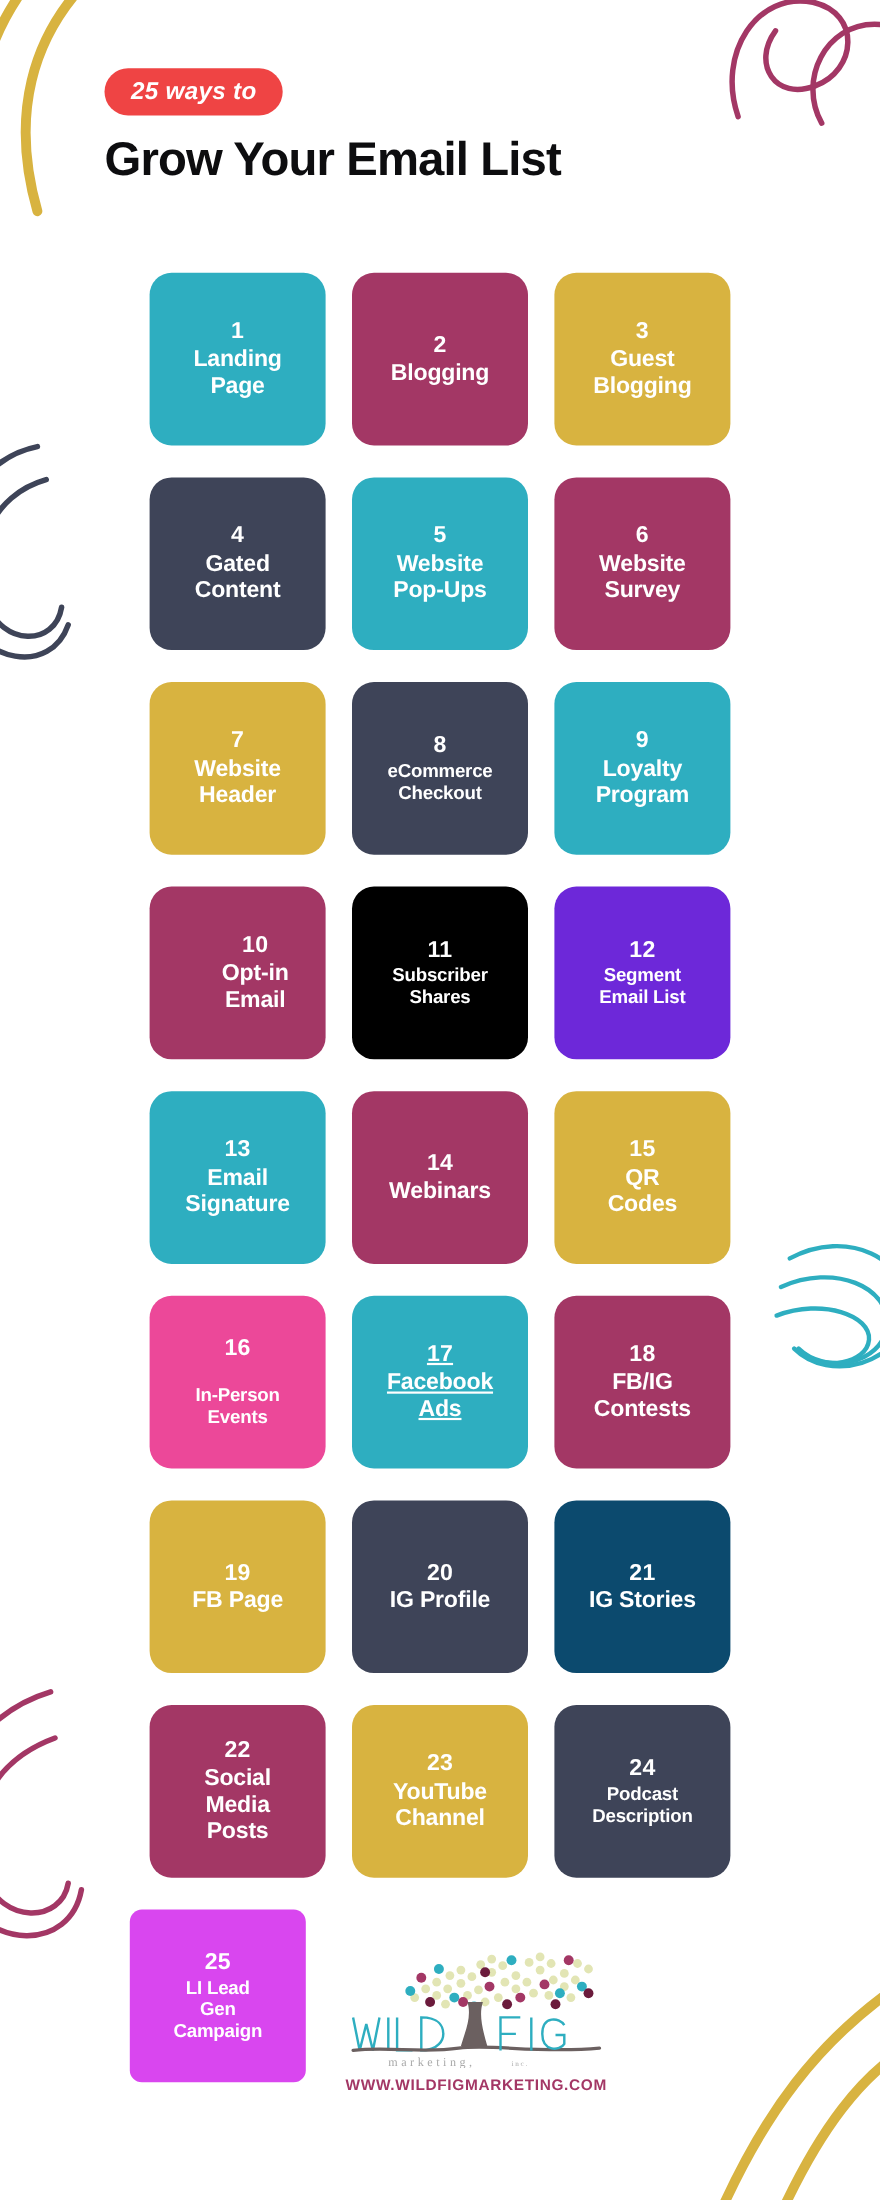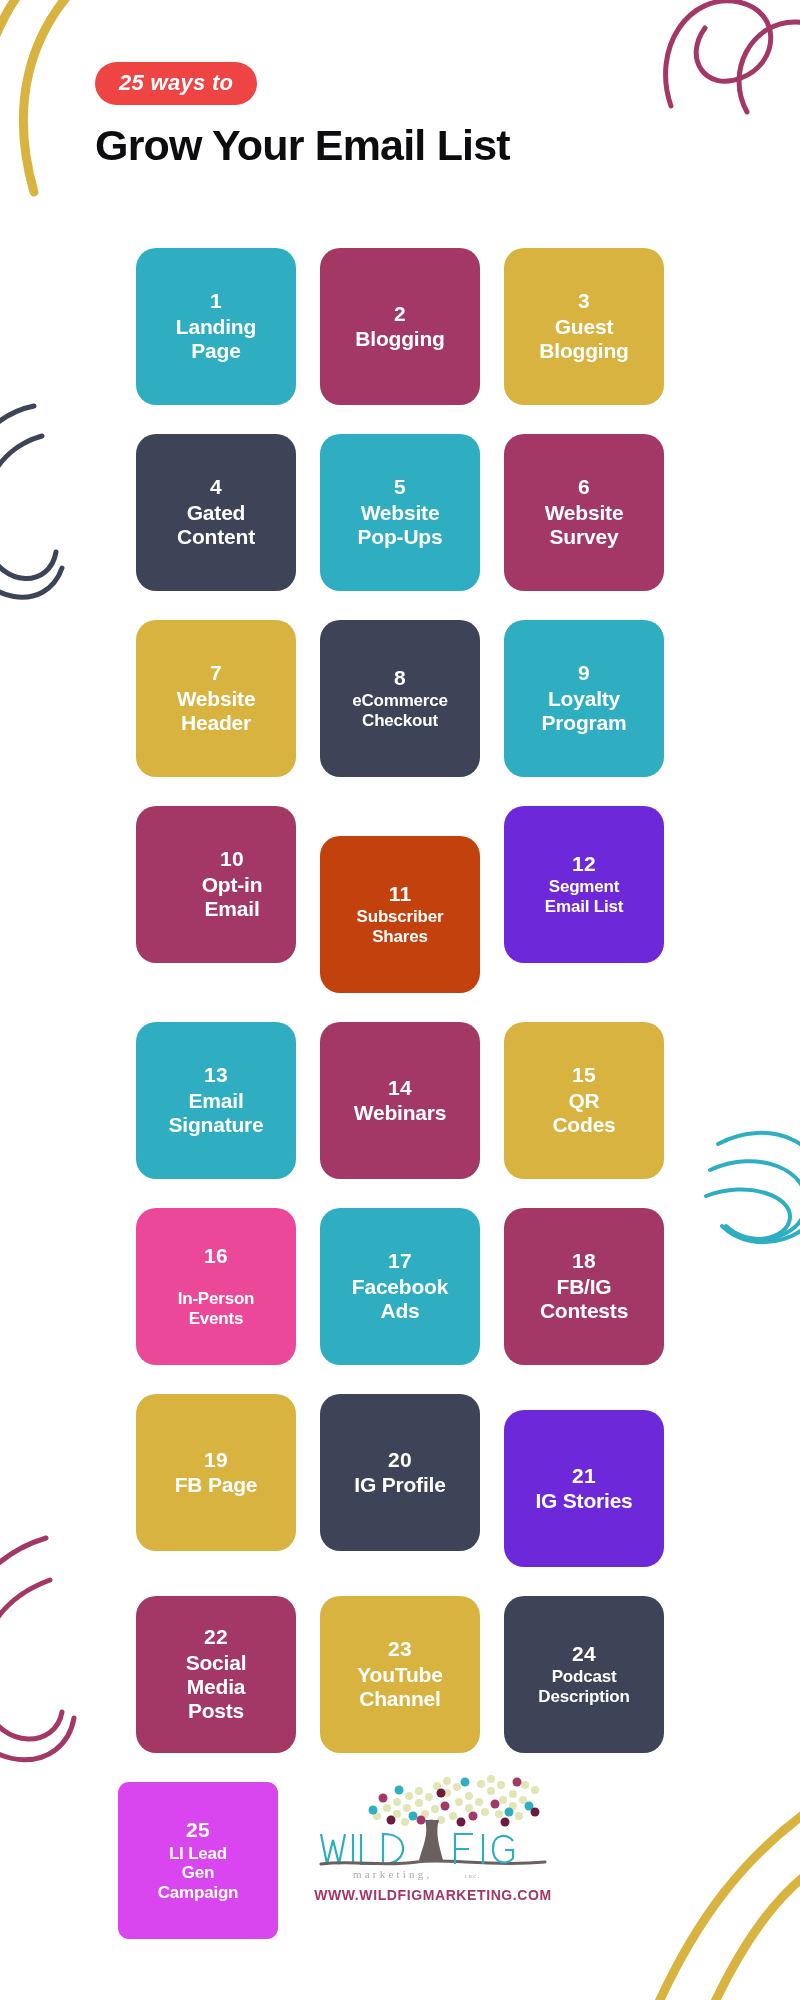--- a/index.html
+++ b/index.html
@@ -220,21 +220,21 @@
           <div class="lbl">Loyalty
 Program</div>
         </div>
       </div>
       <div class="row">
         <div class="card" style="background: rgb(163, 55, 101); padding-left: 40px;">
           <div class="num">10</div>
           <div class="lbl">Opt-in
 Email</div>
         </div>
-        <div class="card small" style="background: #c2410c; margin-top: 30px;">
+        <div class="card small" style="background: #000000;">
           <div class="num">11</div>
           <div class="lbl">Subscriber
 Shares</div>
         </div>
         <div class="card small" style="background: #6d28d9;">
           <div class="num">12</div>
           <div class="lbl">Segment
 Email List</div>
         </div>
       </div>
@@ -253,41 +253,41 @@
           <div class="lbl">QR
 Codes</div>
         </div>
       </div>
       <div class="row">
         <div class="card small" style="background: #ec4899; gap: 20px;">
           <div class="num">16</div>
           <div class="lbl">In-Person
 Events</div>
         </div>
-        <div class="card" style="background: rgb(46, 174, 192);">
+        <div class="card" style="background: rgb(46, 174, 192); text-decoration: underline;">
           <div class="num">17</div>
           <div class="lbl">Facebook
 Ads</div>
         </div>
         <div class="card" style="background: rgb(163, 55, 101);">
           <div class="num">18</div>
           <div class="lbl">FB/IG
 Contests</div>
         </div>
       </div>
       <div class="row">
         <div class="card" style="background: rgb(216, 179, 64);">
           <div class="num">19</div>
           <div class="lbl">FB Page</div>
         </div>
         <div class="card" style="background: rgb(62, 68, 88);">
           <div class="num">20</div>
           <div class="lbl">IG Profile</div>
         </div>
-        <div class="card" style="background: #6d28d9; margin-top: 16px;">
+        <div class="card" style="background: #0c4a6e;">
           <div class="num">21</div>
           <div class="lbl">IG Stories</div>
         </div>
       </div>
       <div class="row">
         <div class="card" style="background: rgb(163, 55, 101);">
           <div class="num">22</div>
           <div class="lbl">Social
 Media
 Posts</div>

